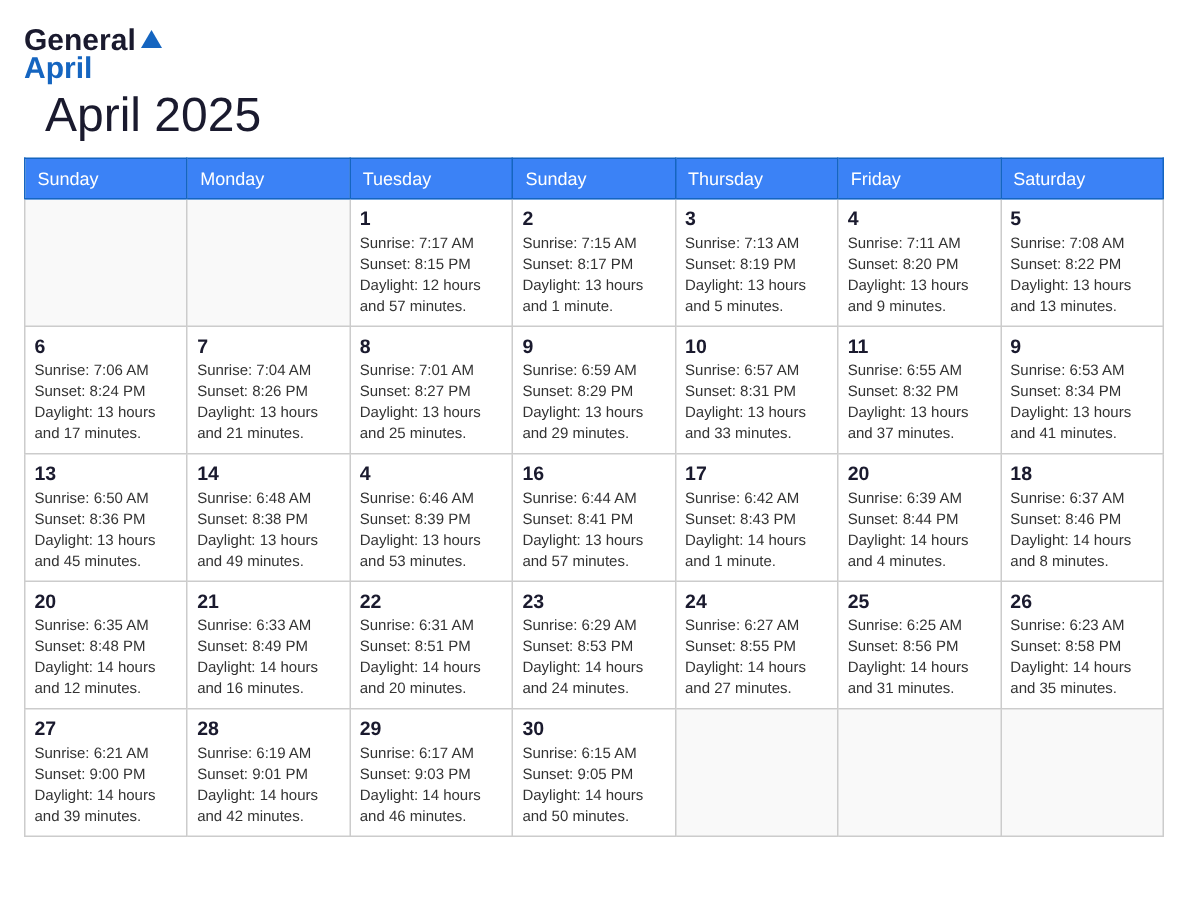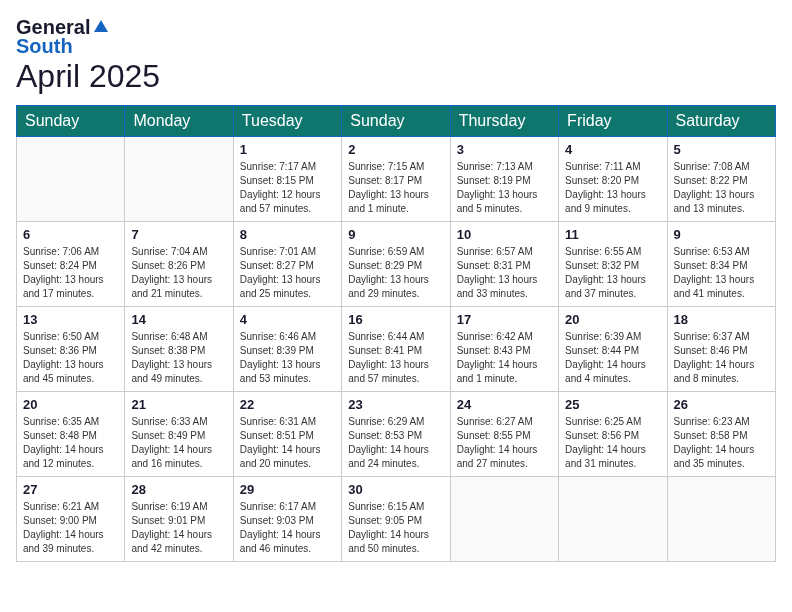--- a/index.html
+++ b/index.html
@@ -21,41 +21,42 @@
       display: flex;
       flex-direction: column;
       align-items: flex-start;
     }
     .logo-top-line {
       display: flex;
       align-items: center;
     }
     .title-block {
       text-align: center;
+      margin-left: 14px;
     }
     .month-title {
       font-size: 32px;
       color: #1a1a2e;
       font-weight: normal;
     }
     .subtitle {
       font-size: 14px;
       color: #333;
     }
     .calendar {
       width: 100%;
       border-collapse: collapse;
       font-size: 11px;
     }
     .calendar th {
-      background-color: #0f766e;
+      background-color: #3b82f6;
       color: white;
       text-align: left;
       padding: 6px 8px;
-      font-size: 16px;
+      font-size: 12px;
       font-weight: normal;
       border: 1px solid #1565c0;
     }
     .calendar td {
       border: 1px solid #ccc;
       vertical-align: top;
       padding: 5px 6px;
       width: calc(100% / 7);
       height: 80px;
       background: #fff;
@@ -79,21 +80,21 @@
 <body>
 
 <div class="header">
   <div class="logo">
     <div class="logo-top-line">
       <span style="font-size:20px;font-weight:bold;color:#1a1a2e;">General</span>
       <svg width="18" height="18" viewBox="0 0 18 18" style="margin-left:2px;margin-top:-2px;">
         <polygon points="9,2 16,14 2,14" fill="#1565c0"></polygon>
       </svg>
     </div>
-    <span style="font-size:20px;font-weight:bold;color:#1565c0;margin-top:-4px;">South</span>
+    <span style="font-size:20px;font-weight:bold;color:#1565c0;margin-top:-4px;">April</span>
   </div>
   <div class="title-block">
     <div class="month-title">April 2025</div>
   </div>
 </div>
 
 <table class="calendar">
   <thead>
     <tr>
     <th>Sunday</th>

